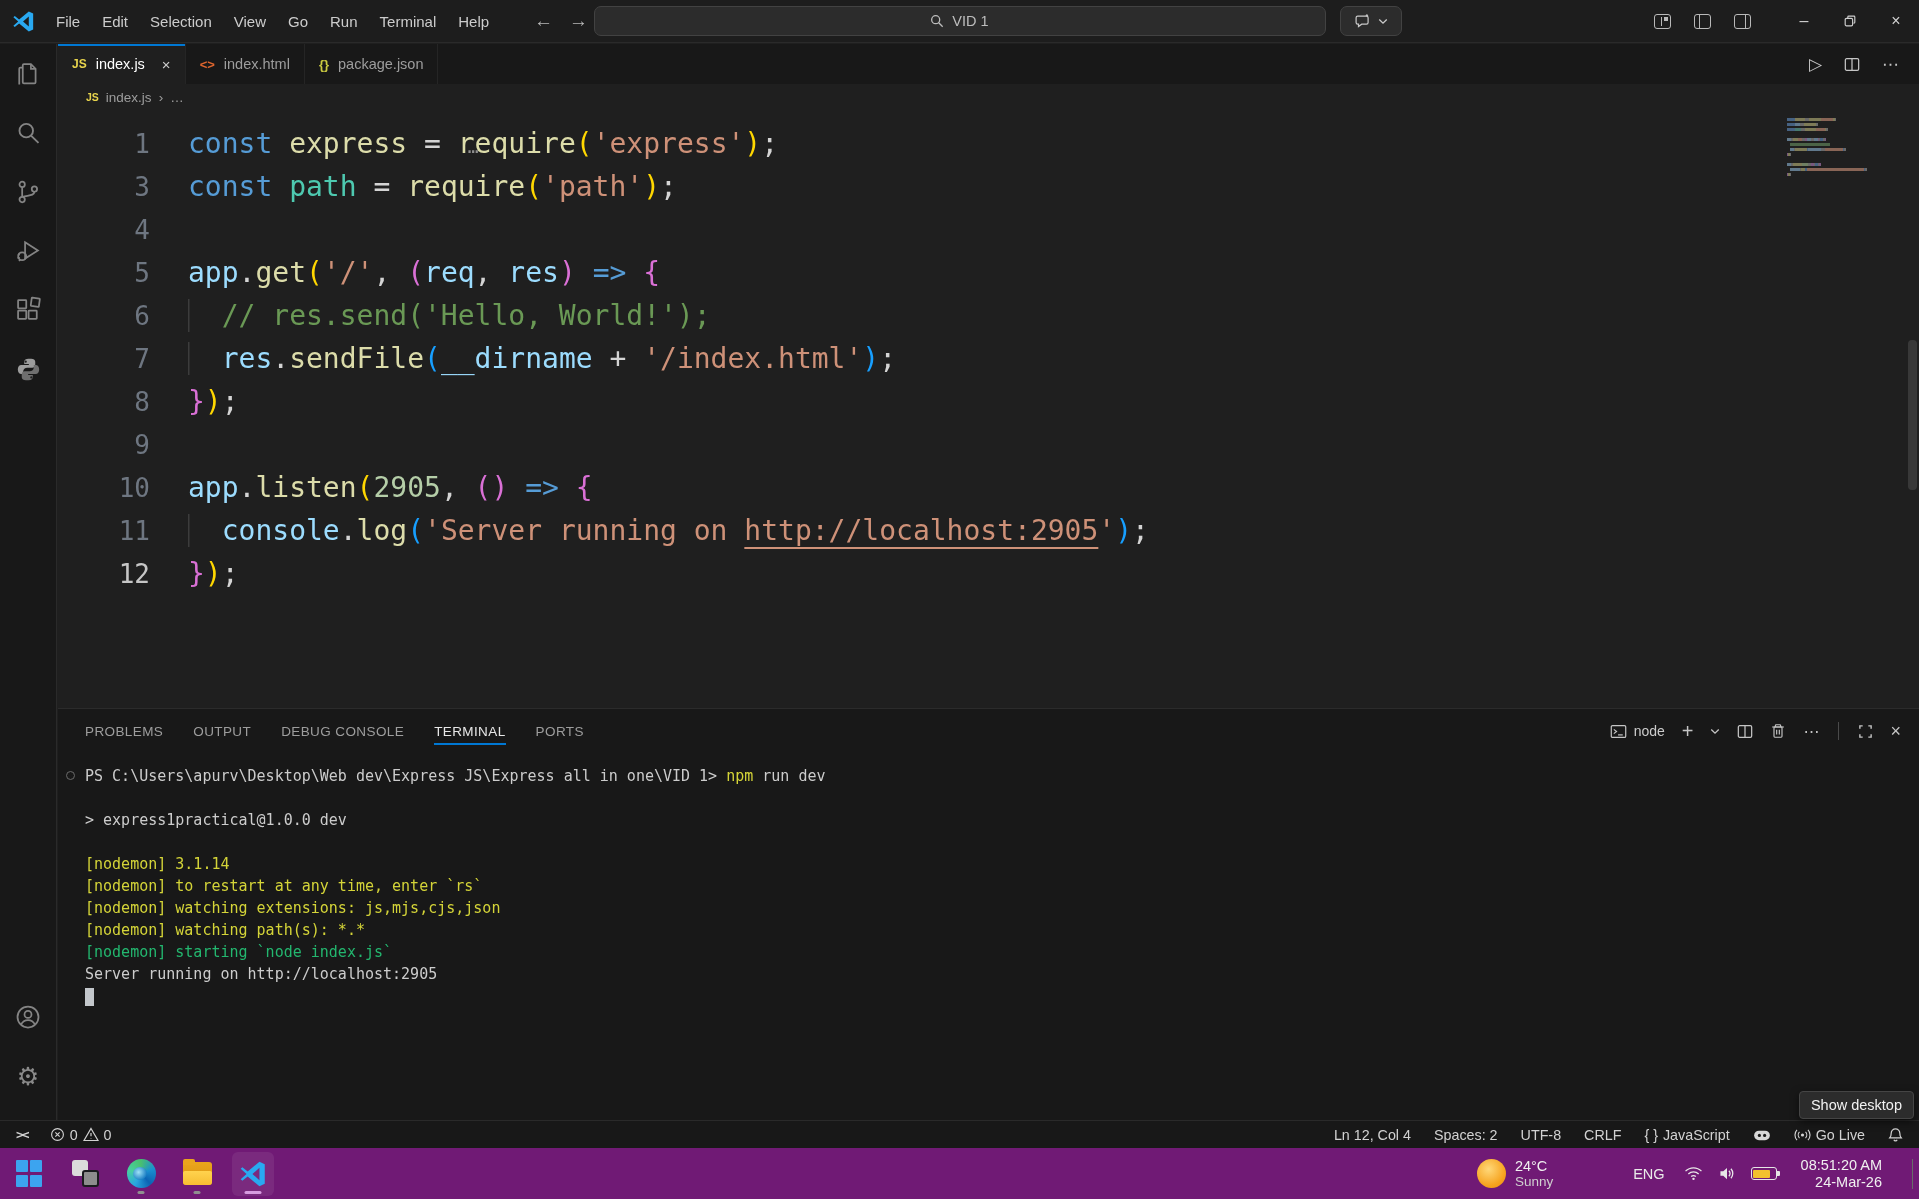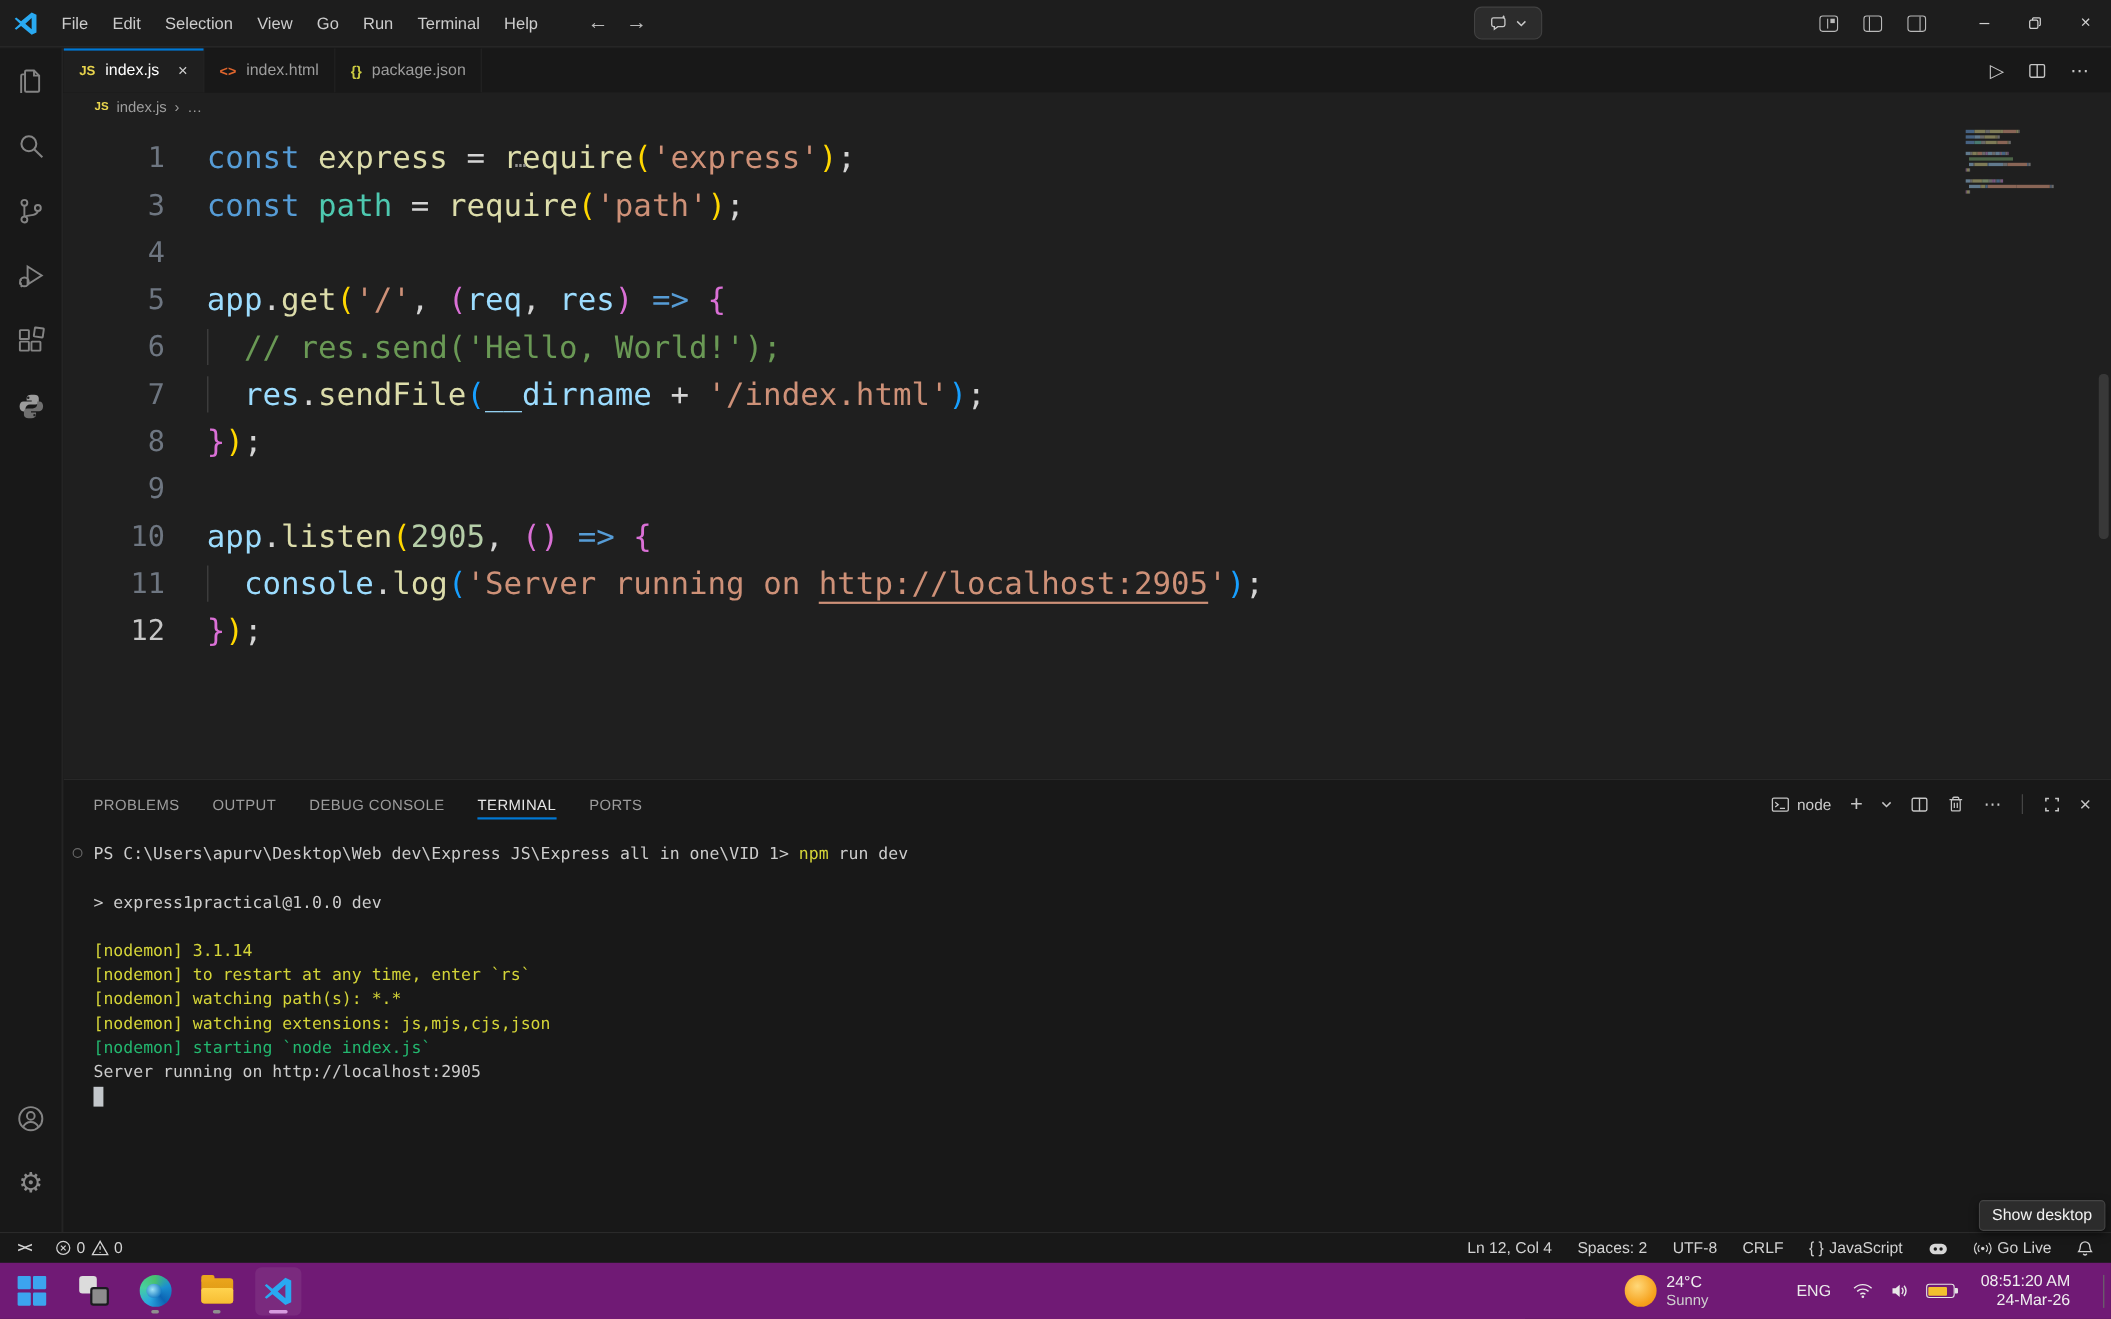--- a/index.html
+++ b/index.html
@@ -152,20 +152,27 @@
         <span class="menu-item">View</span>
         <span class="menu-item">Go</span>
         <span class="menu-item">Run</span>
         <span class="menu-item">Terminal</span>
         <span class="menu-item">Help</span>
       </nav>
     <div class="nav-arrows">
       <span>←</span>
       <span>→</span>
     </div>
+    <div class="searchbox">
+      <svg class="ic" width="14" height="14" viewBox="0 0 16 16" fill="none" stroke="#bdbdbd" stroke-width="1.5">
+          <circle cx="6.5" cy="6.5" r="4.6"></circle>
+          <path d="M10 10 L14.5 14.5"></path>
+        </svg>
+      <span>VID 1</span>
+    </div>
     <div class="chat-pill">
       <svg class="ic" width="17" height="16" viewBox="0 0 20 20" fill="none" stroke="#c9c9c9" stroke-width="1.5">
           <path d="M4 4h11a2 2 0 0 1 2 2v6a2 2 0 0 1-2 2H9l-4 3v-3H4a2 2 0 0 1-2-2V6a2 2 0 0 1 2-2z"></path>
           <path d="M15.5 1.5v3M14 3h3" stroke-width="1.2"></path>
         </svg>
       <svg class="ic" width="10" height="7" viewBox="0 0 12 8" fill="none" stroke="#c9c9c9" stroke-width="1.6">
           <path d="M1.5 1.5 L6 6 L10.5 1.5"></path>
         </svg>
     </div>
     <div class="title-right">
@@ -360,22 +367,22 @@
         <span class="pa-ic" style="font-size:18px">×</span>
       </div>
     </div>
     <div class="terminal" id="terminal">
         <div class="t-line"><span class="t-dec"></span><span class="tt-w">PS C:\Users\apurv\Desktop\Web dev\Express JS\Express all in one\VID 1&gt; </span><span class="tt-y">npm</span><span class="tt-w"> run dev</span></div>
         <div class="t-line"></div>
         <div class="t-line"><span class="tt-w">&gt; express1practical@1.0.0 dev</span></div>
         <div class="t-line"></div>
         <div class="t-line"><span class="tt-y">[nodemon] 3.1.14</span></div>
         <div class="t-line"><span class="tt-y">[nodemon] to restart at any time, enter `rs`</span></div>
+        <div class="t-line"><span class="tt-y">[nodemon] watching extensions: js,mjs,cjs,json</span></div>
         <div class="t-line"><span class="tt-y">[nodemon] watching path(s): *.*</span></div>
-        <div class="t-line"><span class="tt-y">[nodemon] watching extensions: js,mjs,cjs,json</span></div>
         <div class="t-line"><span class="tt-g">[nodemon] starting `node index.js`</span></div>
         <div class="t-line"><span class="tt-w">Server running on http://localhost:2905</span></div>
         <div class="t-line"><span class="t-cursor"></span></div>
       </div>
   </section>
 
   <footer class="statusbar">
     <div class="sb-left">
       <span class="sb-item remote">&gt;&lt;</span>
       <span class="sb-item">

